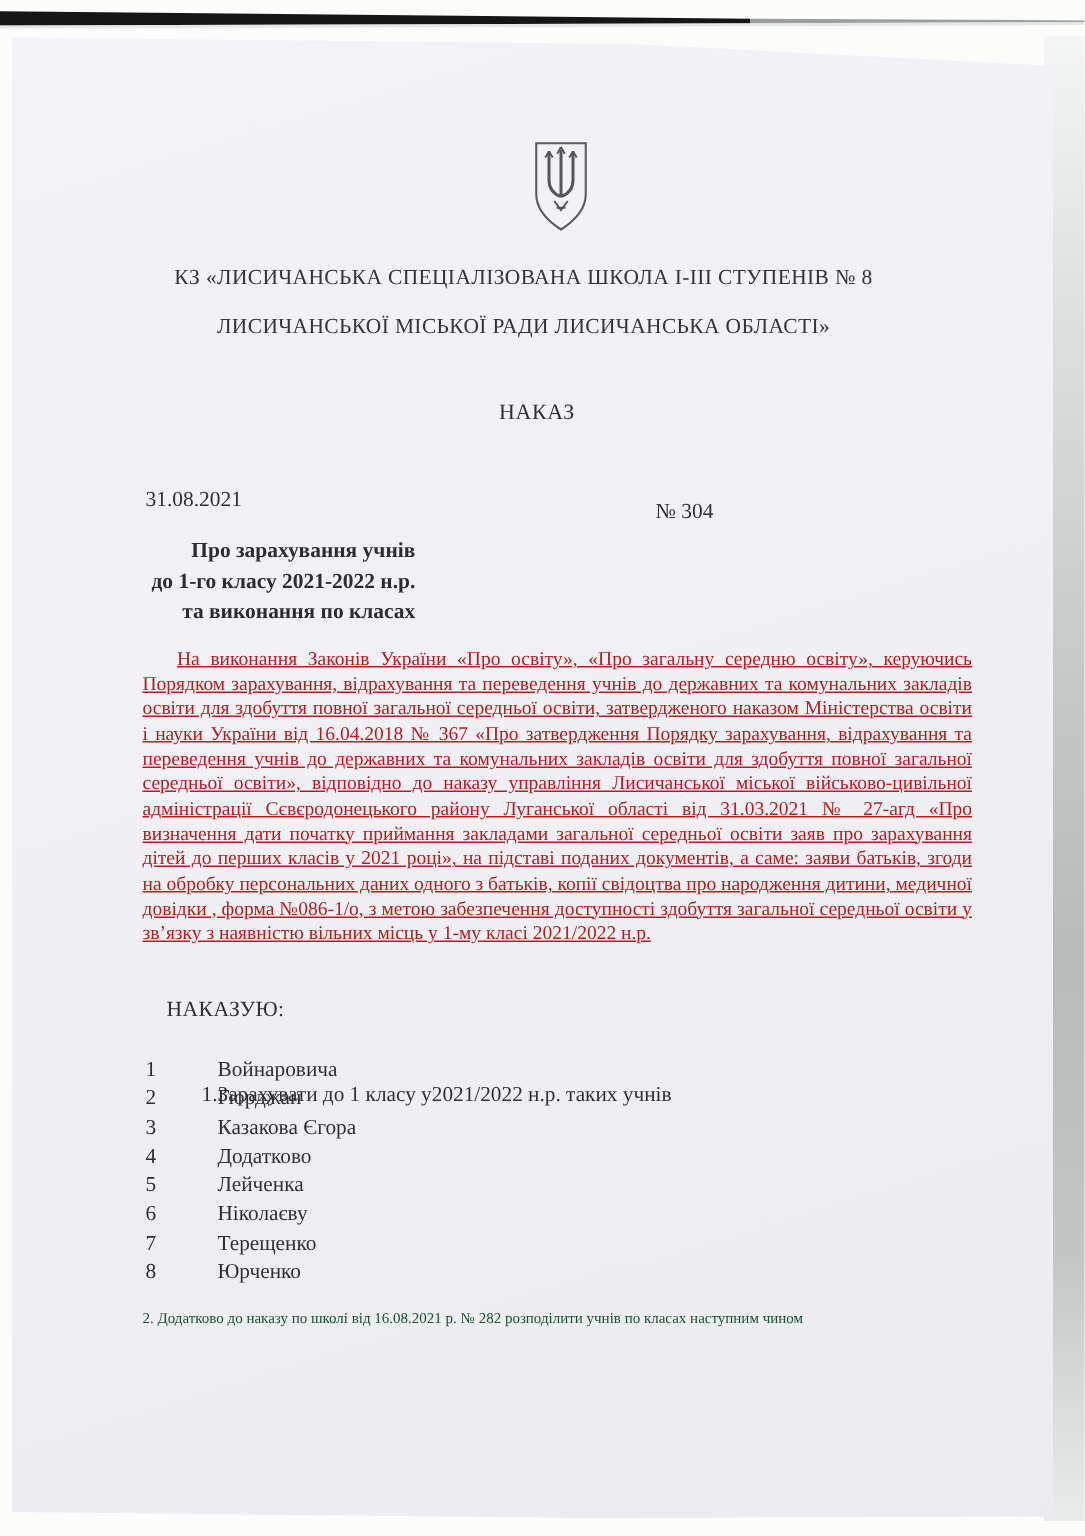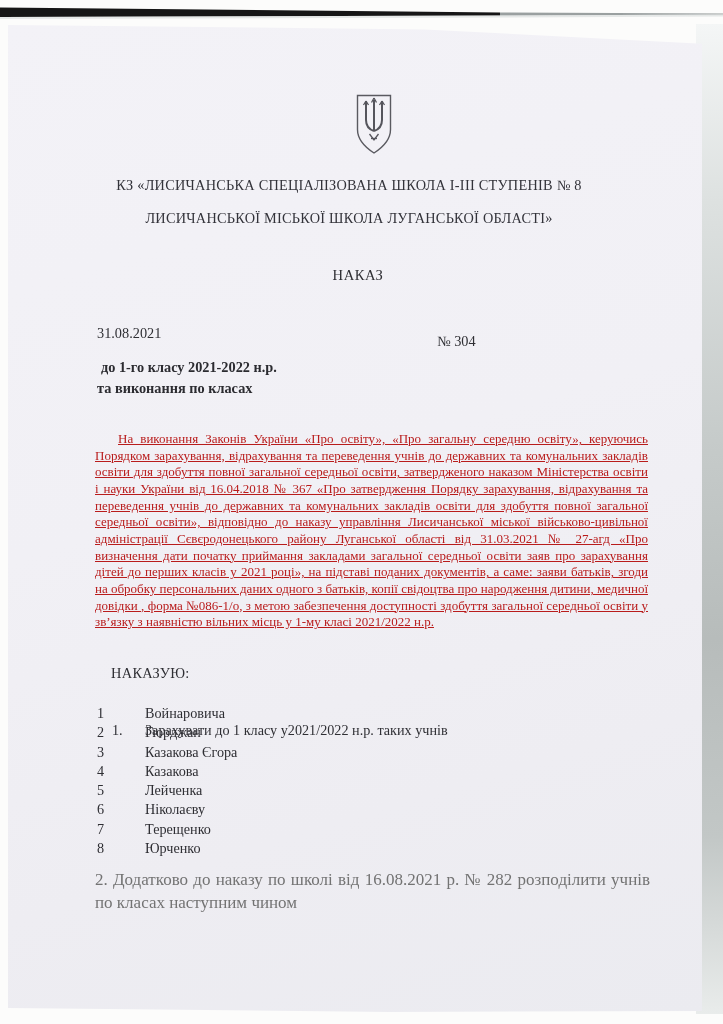--- a/index.html
+++ b/index.html
@@ -21,40 +21,40 @@
   
   .sheet {
     position: absolute; left: 8px; top: 20px; width: 694px; height: 992px;
     background: linear-gradient(163deg, #f3f2f7 0%, #f1f0f5 45%, #eeedf2 75%, #ebebf0 100%);
     clip-path: polygon(0 0.5%, 60% 0.95%, 100% 2.4%, 100% 99.9%, 55% 100%, 0 99.6%);
   }
 
   
   .top-line { position: absolute; left: 0; top: 0; width: 723px; height: 24px; }
 
-  .t { position: absolute; color: #2f2f34; }
+  .t { position: absolute; color: #2f2f34; text-align: right; }
   .center { text-align: center; }
 
   .org-line { font-size: 14.3px; letter-spacing: 0.25px; color: #33333a; }
   .doc-type { font-size: 14.6px; letter-spacing: 0.5px; }
   .meta { font-size: 14.3px; }
   .subject { font-size: 14.3px; font-weight: bold; line-height: 20.5px; color: #2b2b30; }
   .para {
     font-size: 13px; line-height: 16.65px; text-align: justify;
     text-indent: 23px; width: 553px; color: #b91c1c; text-decoration: underline;
   }
   .order-heading { font-size: 14.4px; letter-spacing: 0.3px; margin-left: 16px; }
   .item1 { font-size: 14.2px; }
   .item1 .num { display: inline-block; width: 33px; }
   .students { position: absolute; left: 97px; top: 705px; }
   .student-row { height: 19.3px; font-size: 14.2px; color: #2e2e33; }
   .student-row .s-num { display: inline-block; width: 48px; }
   .para2 {
-    font-size: 17px; line-height: 23px; text-align: justify;
-    width: 555px; color: #737373;
+    font-size: 10px; line-height: 23px; text-align: justify;
+    width: 555px; color: #14532d;
   }
   .class-label { font-size: 14.4px; width: 515px; text-align: center; }
 
   .emblem { position: absolute; left: 353px; top: 92px; }
 </style>
 </head>
 <body>
 
 <div class="stage">
 
@@ -80,28 +80,29 @@
     <g fill="none" stroke="#55555c" stroke-width="1.3">
       <path d="M13 9 l-2.5 4 M13 9 l2.5 4"></path>
       <path d="M29 9 l-2.5 4 M29 9 l2.5 4"></path>
       <path d="M21 6 l-2.5 4.5 M21 6 l2.5 4.5"></path>
       <path d="M16.5 42 l4.5 6 l4.5 -6"></path>
       <path d="M18 46.5 h6"></path>
     </g>
   </svg>
 
   <div class="t org-line center" style="left:53px; top:177px; width:592px;">КЗ  «ЛИСИЧАНСЬКА СПЕЦІАЛІЗОВАНА ШКОЛА І-ІІІ СТУПЕНІВ № 8</div>
-  <div class="t org-line center" style="left:53px; top:210px; width:592px;">ЛИСИЧАНСЬКОЇ МІСЬКОЇ ШКОЛА ЛУГАНСЬКОЇ ОБЛАСТІ»</div>
+  <div class="t org-line center" style="left:53px; top:210px; width:592px;">ЛИСИЧАНСЬКОЇ МІСЬКОЇ РАДИ ЛИСИЧАНСЬКА ОБЛАСТІ»</div>
 
   <div class="t doc-type center" style="left:53px; top:267px; width:610px;">НАКАЗ</div>
 
   <div class="t meta" style="left:97px; top:325px;">31.08.2021</div>
   <div class="t meta" style="left:437px; top:333px;">№ 304</div>
 
   <div class="t subject" style="left:97px; top:357px;">
+    <div>Про  зарахування учнів</div>
     <div style="padding-left:4px;">до 1-го класу 2021-2022 н.р.</div>
     <div>та виконання по класах</div>
   </div>
 
   <div class="t para" style="left:95px; top:431px;">На виконання Законів України «Про освіту», «Про загальну середню освіту», керуючись  Порядком зарахування, відрахування та переведення учнів до державних та комунальних закладів освіти для здобуття повної загальної середньої освіти, затвердженого наказом Міністерства освіти і науки України від 16.04.2018 № 367 «Про затвердження Порядку зарахування, відрахування та переведення учнів до державних та комунальних закладів освіти для здобуття повної загальної середньої освіти», відповідно до наказу управління  Лисичанської міської військово-цивільної адміністрації Сєвєродонецького району Луганської області від 31.03.2021 №  27-агд «Про визначення дати початку приймання закладами загальної середньої освіти заяв про зарахування дітей до перших класів у 2021 році», на підставі поданих документів, а саме: заяви батьків, згоди на обробку персональних даних одного з батьків, копії свідоцтва про народження дитини, медичної довідки , форма №086-1/о, з метою забезпечення доступності здобуття загальної середньої освіти у зв’язку з наявністю вільних місць у 1-му класі 2021/2022 н.р.</div>
 
   <div class="t order-heading" style="left:95px; top:665px;">НАКАЗУЮ:</div>
 
   <div class="t item1" style="left:112px; top:685px;margin-top:37px;">
     <span class="num">1.</span><span>Зарахувати до 1 класу у2021/2022 н.р. таких учнів</span>
@@ -111,21 +112,21 @@
     <div class="student-row">
       <span class="s-num">1</span><span>Войнаровича</span>
     </div>
     <div class="student-row">
       <span class="s-num">2</span><span>Гюрджан</span>
     </div>
     <div class="student-row">
       <span class="s-num">3</span><span>Казакова Єгора</span>
     </div>
     <div class="student-row">
-      <span class="s-num">4</span><span>Казакова</span>
+      <span class="s-num">4</span><span>Додатково</span>
     </div>
     <div class="student-row">
       <span class="s-num">5</span><span>Лейченка</span>
     </div>
     <div class="student-row">
       <span class="s-num">6</span><span>Ніколаєву</span>
     </div>
     <div class="student-row">
       <span class="s-num">7</span><span>Терещенко</span>
     </div>

